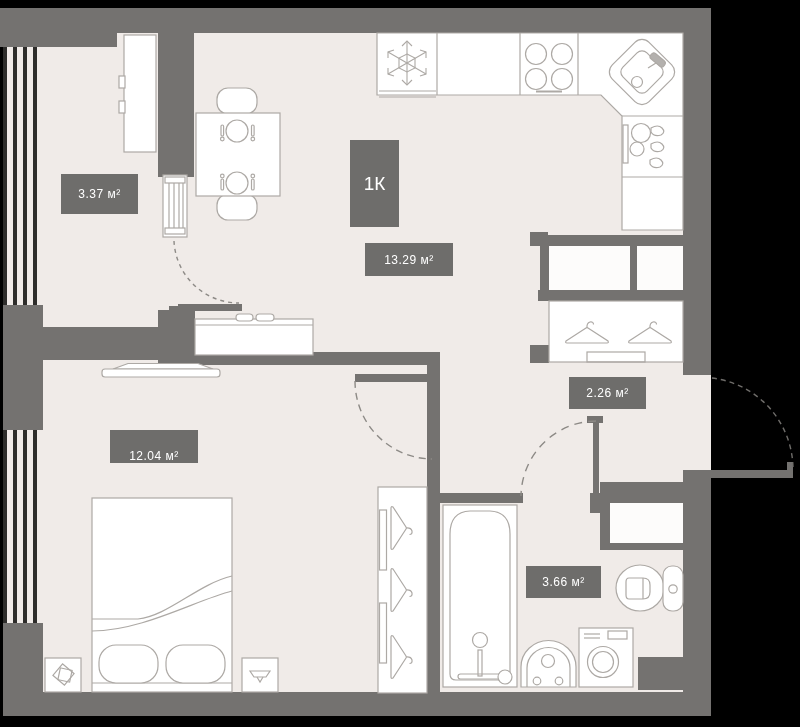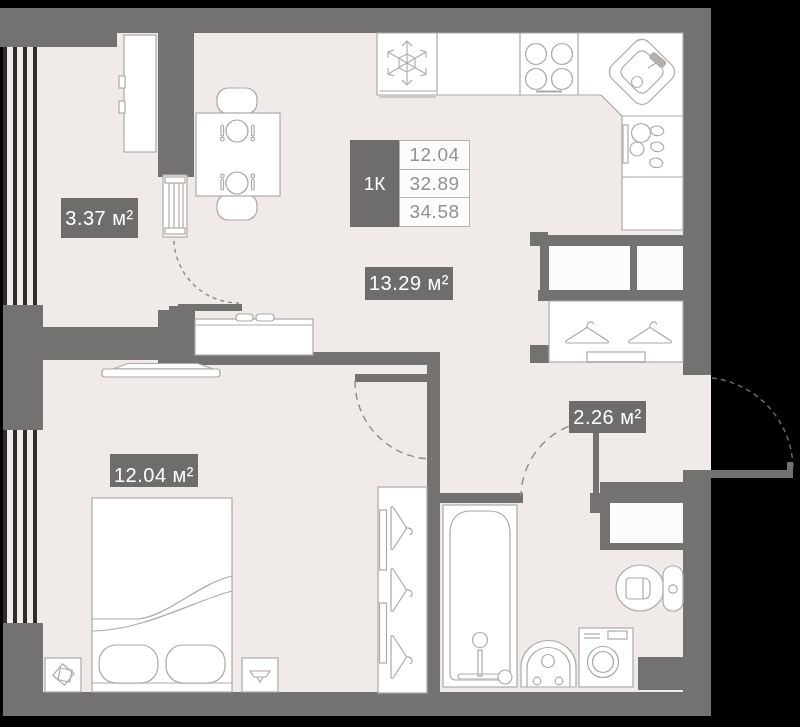--- a/index.html
+++ b/index.html
@@ -1,20 +1,20 @@
 <!DOCTYPE html>
 <html><head>
 <meta charset="utf-8">
 <style>
   html,body{margin:0;padding:0;background:#000;}
   .stage{position:relative;width:800px;height:727px;background:#000;overflow:hidden;
          font-family:"Liberation Sans",sans-serif;}
   .stage svg{position:absolute;left:0;top:0;}
   .badge{position:absolute;background:#6e6d6b;color:#fff;display:flex;align-items:center;
-         justify-content:center;font-size:20px;font-weight:400;letter-spacing:.5px;white-space:nowrap;margin-top:24px;}
+         justify-content:center;font-size:12px;font-weight:400;letter-spacing:.5px;white-space:nowrap;}
   .unit-box{position:absolute;left:350px;top:140px;width:120px;height:87px;display:flex;}
   .unit-type{width:49px;background:#6e6d6b;color:#fff;display:flex;align-items:center;
              justify-content:center;font-size:19px;}
   .unit-vals{flex:1;display:flex;flex-direction:column;border:1px solid #b7b4b0;box-sizing:border-box;}
   .unit-vals .cell{flex:1;display:flex;align-items:center;justify-content:center;
                    background:#fdfcfb;color:#949290;font-size:19px;letter-spacing:.5px;
                    border-bottom:1px solid #b7b4b0;}
   .unit-vals .cell:last-child{border-bottom:none;}
 </style>
 </head>
@@ -262,25 +262,23 @@
 </div>
 <div class="badge" style="left:365px;top:243px;width:88px;height:33px;">
   <span>13.29 м²</span>
 </div>
 <div class="badge" style="left:110px;top:430px;width:88px;height:33px;align-items:flex-end;">
   <span>12.04 м²</span>
 </div>
 <div class="badge" style="left:569px;top:377px;width:77px;height:32px;">
   <span>2.26 м²</span>
 </div>
+<div class="badge" style="left:526px;top:566px;width:75px;height:32px;">
+  <span>3.66 м²</span>
+</div>
 
 <div class="unit-box">
   <div class="unit-type">
     <span>1К</span>
   </div>
-  <div class="unit-vals">
-    <div class="cell">12.04</div>
-    <div class="cell">32.89</div>
-    <div class="cell">34.58</div>
-  </div>
 </div>
 
 </div>
 
 </body></html>

